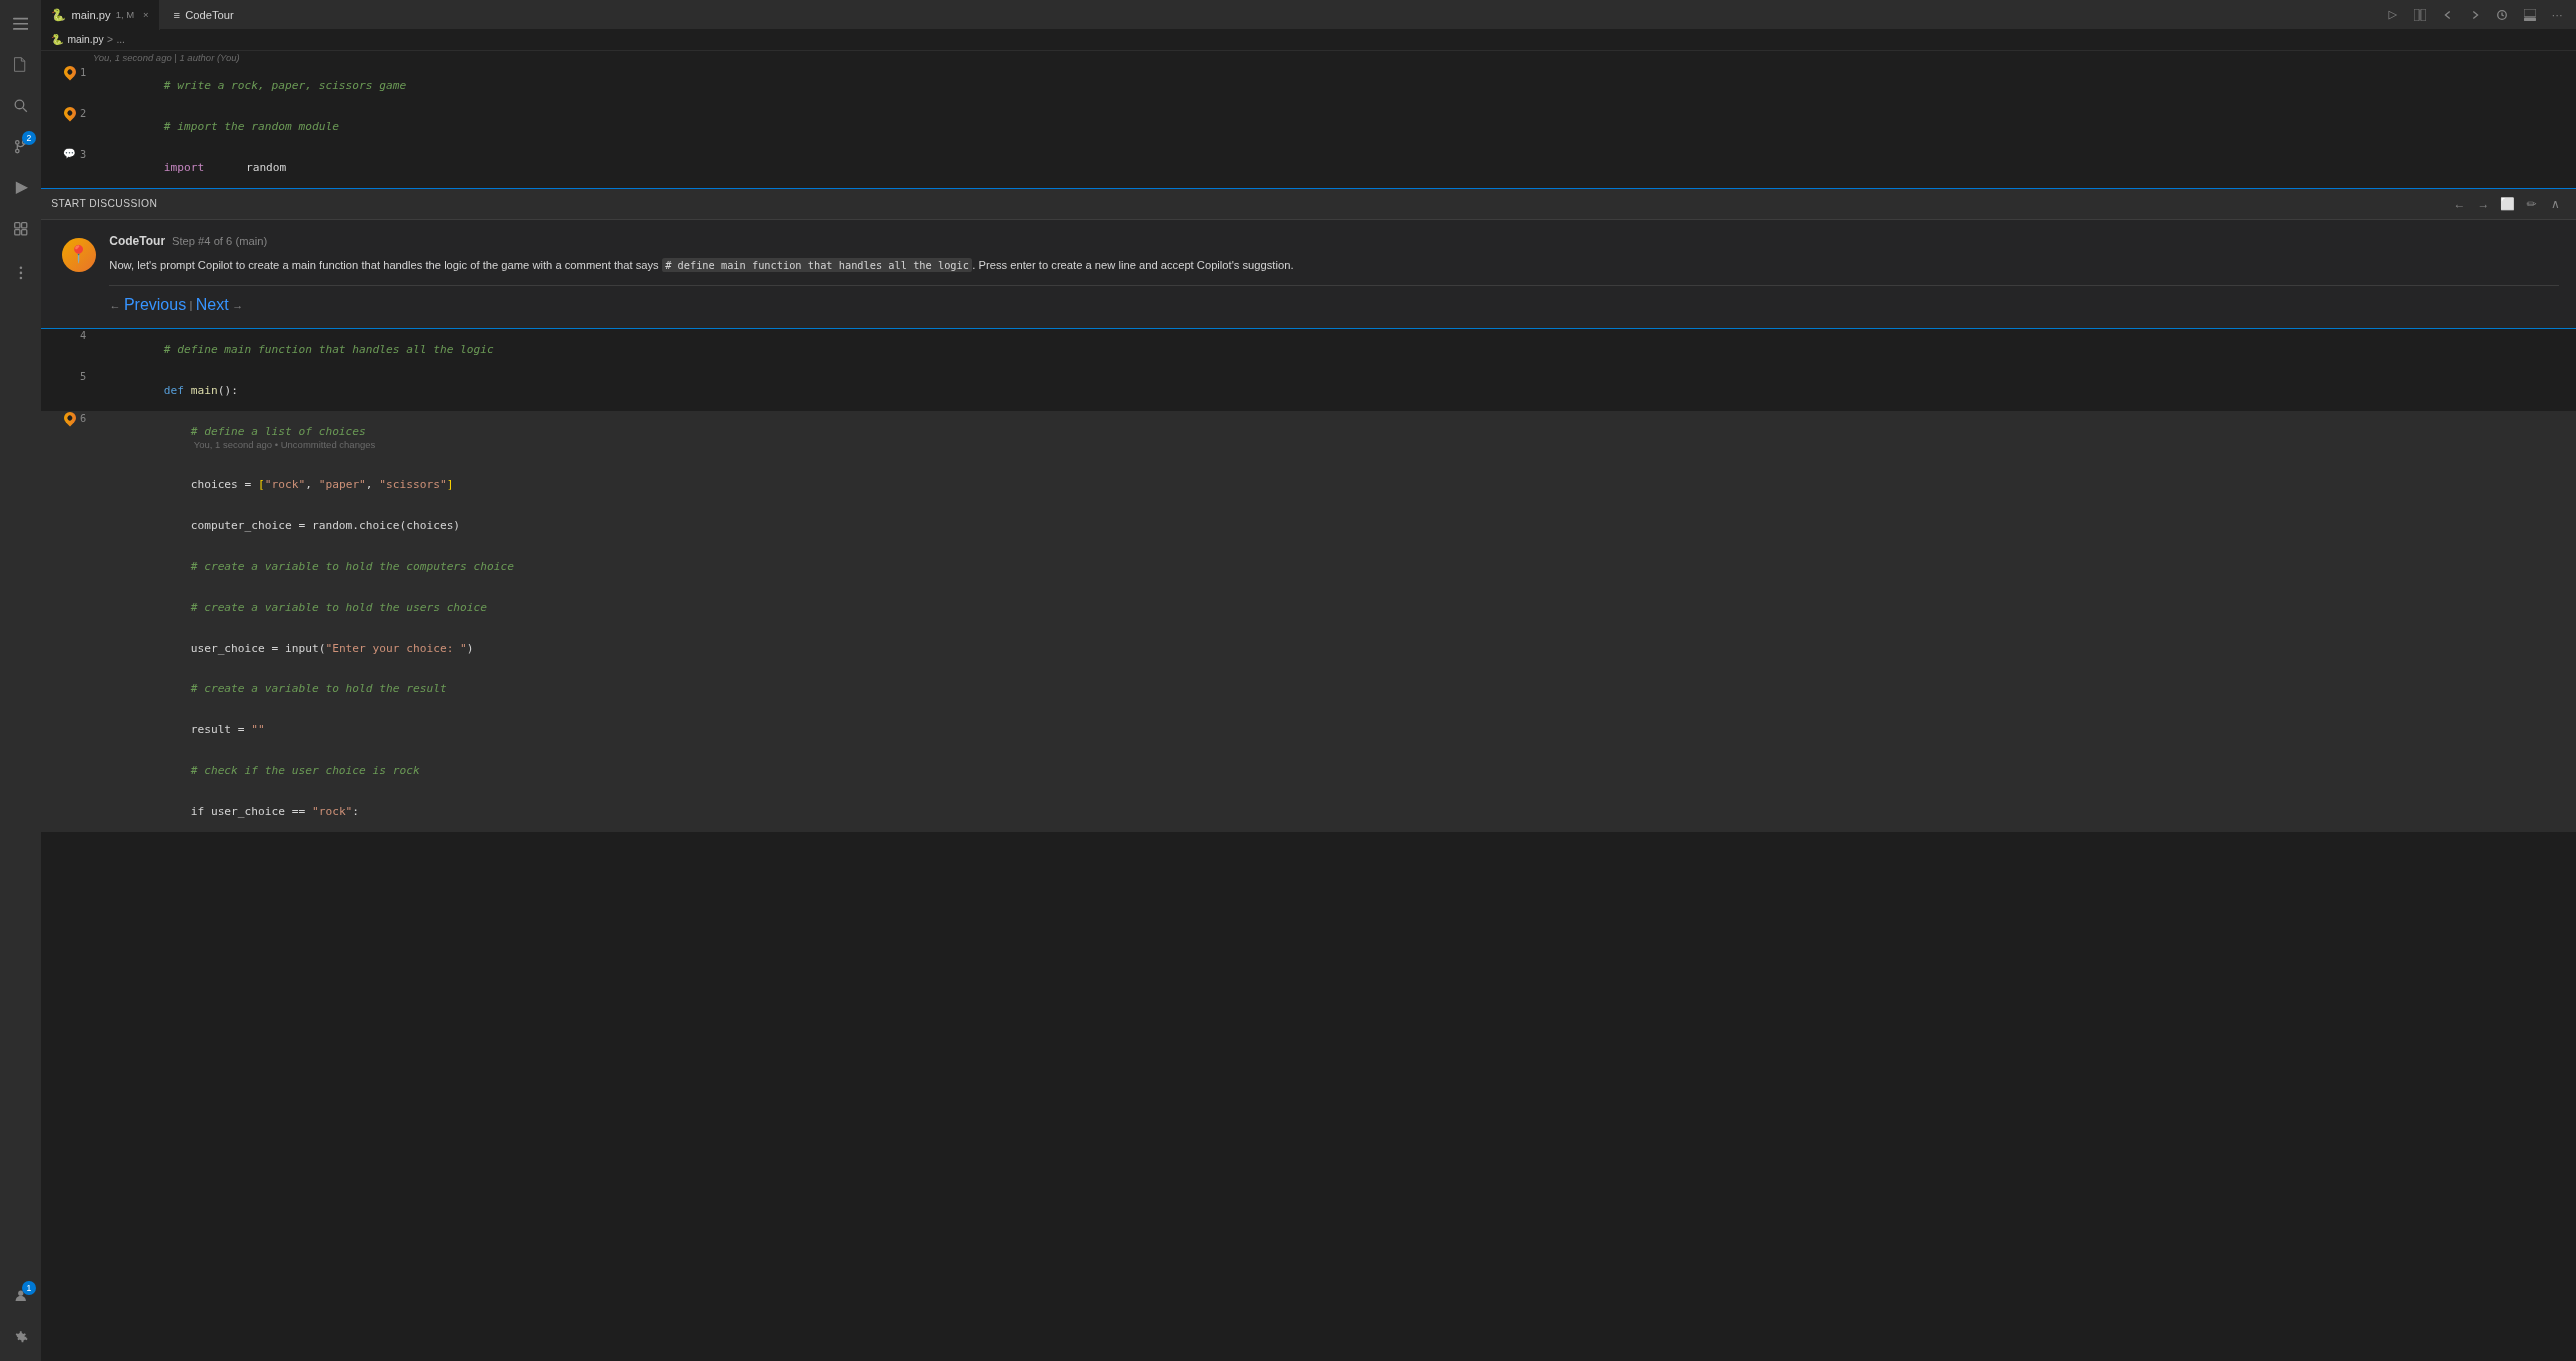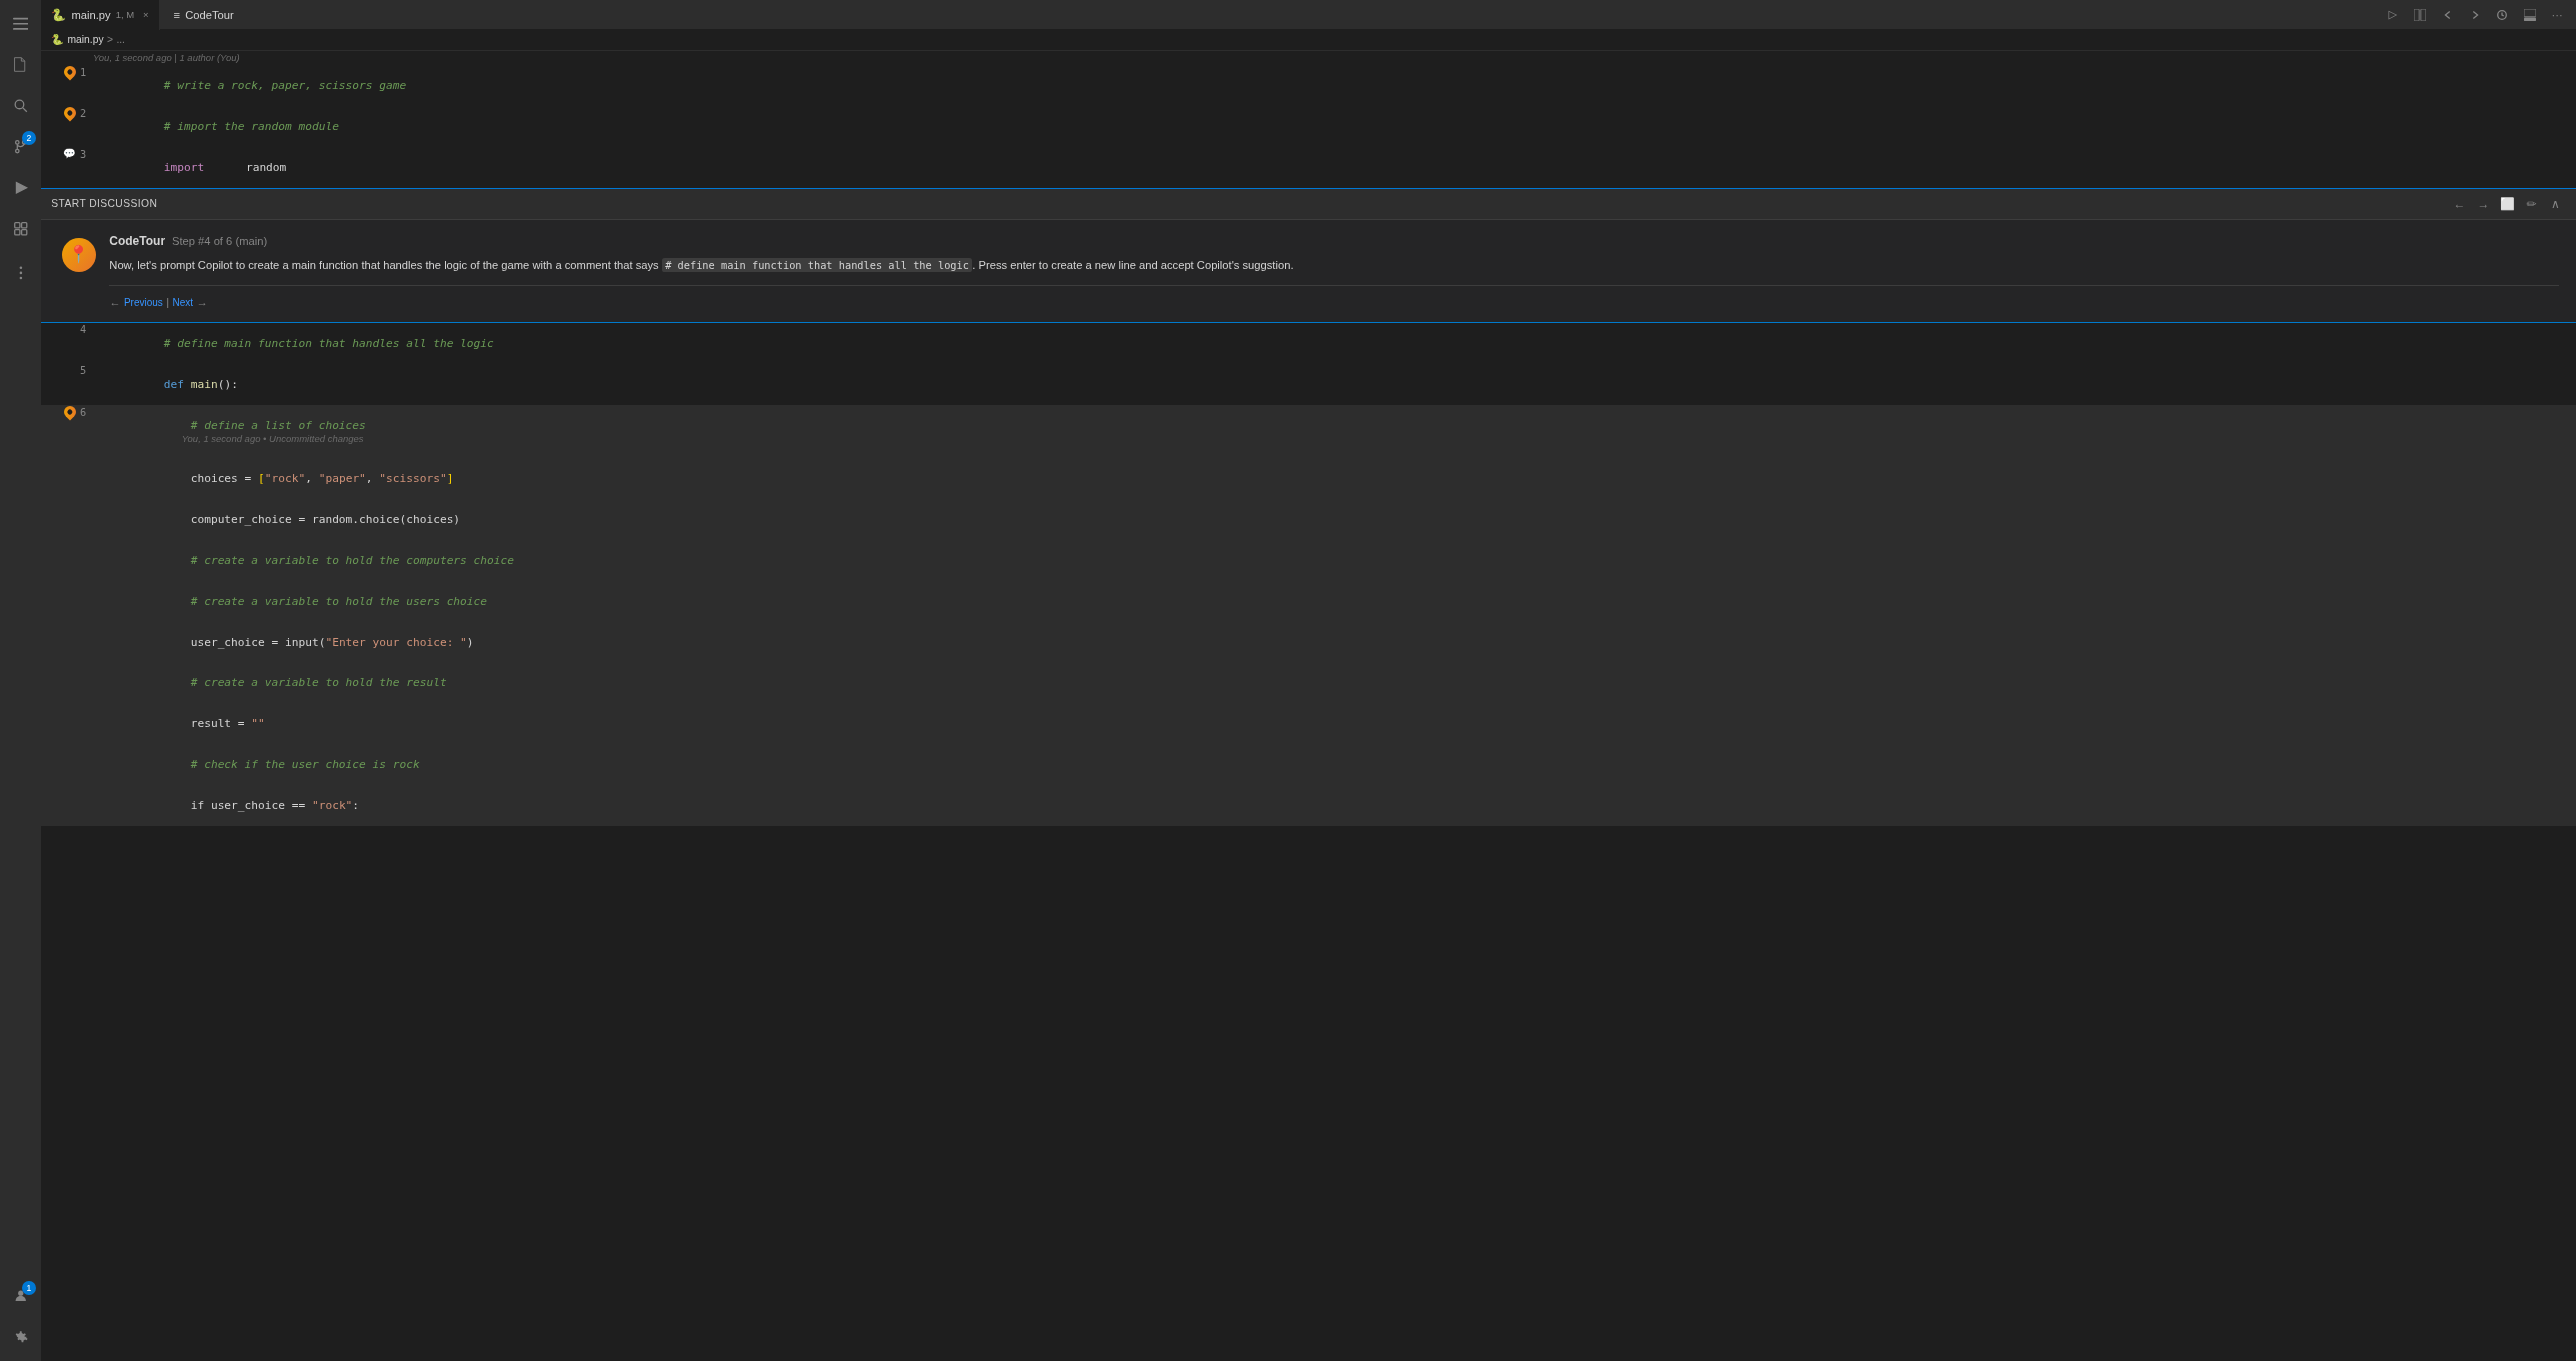--- a/index.html
+++ b/index.html
@@ -320,40 +320,39 @@
     .tour-nav {
       display: flex;
       align-items: center;
       gap: 3.4px;
     }
     .nav-arrow { color: #858585; }
     .nav-link {
       color: #3794ff;
       cursor: pointer;
       text-decoration: none;
-      font-size: 10px;
+      font-size: 16px;
     }
     .nav-sep { color: #858585; }
 
     
     .lower-code {
       flex: 1;
       background: #1e1e1e;
       overflow: hidden;
     }
 
     .highlighted-line {
       background: rgba(255,255,255,0.07);
     }
 
     .git-inline {
       color: #6a6a6a;
       font-size: 9.5px;
-      font-style: italic;
-      margin-left: 18px;
+      margin-left: 30px;
       font-family: 'Segoe UI', sans-serif;
     }
   </style>
 </head>
 <body>
 
 <div class="activity-bar">
   <div class="activity-bar-item">
     <svg width="15.5" height="15.5" viewBox="0 0 18 18" fill="currentColor">
       <rect y="2" width="18" height="2" rx="1"></rect>

